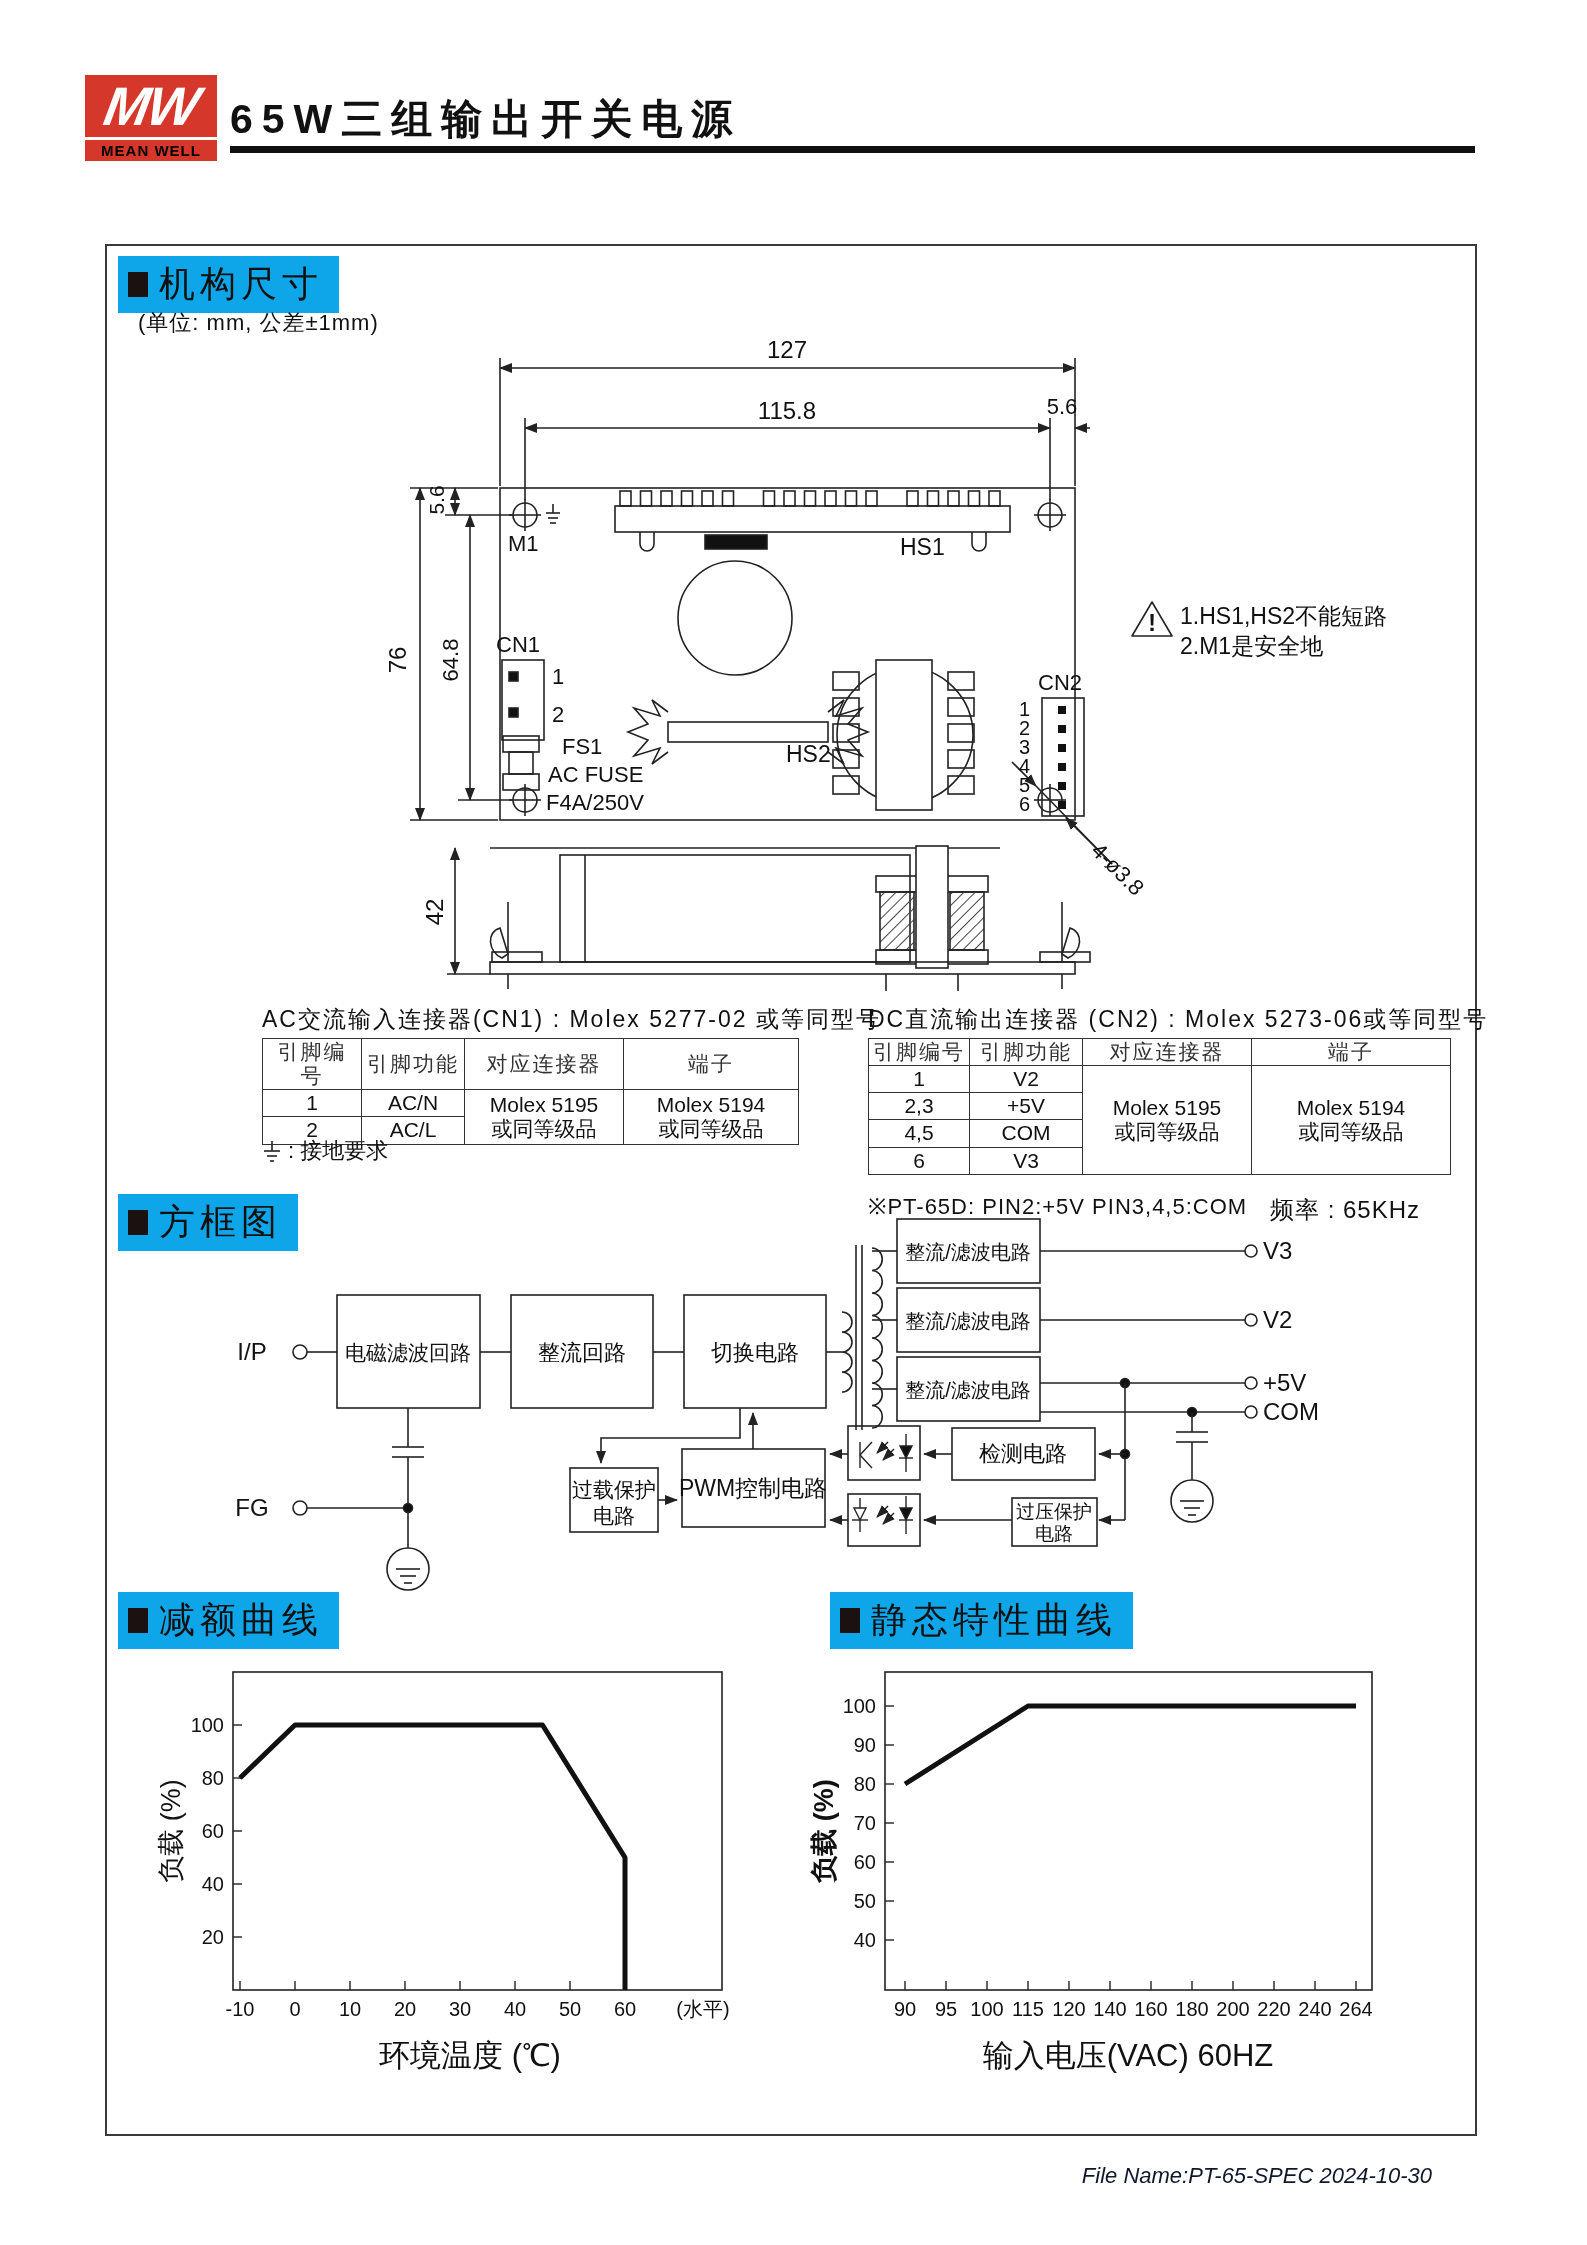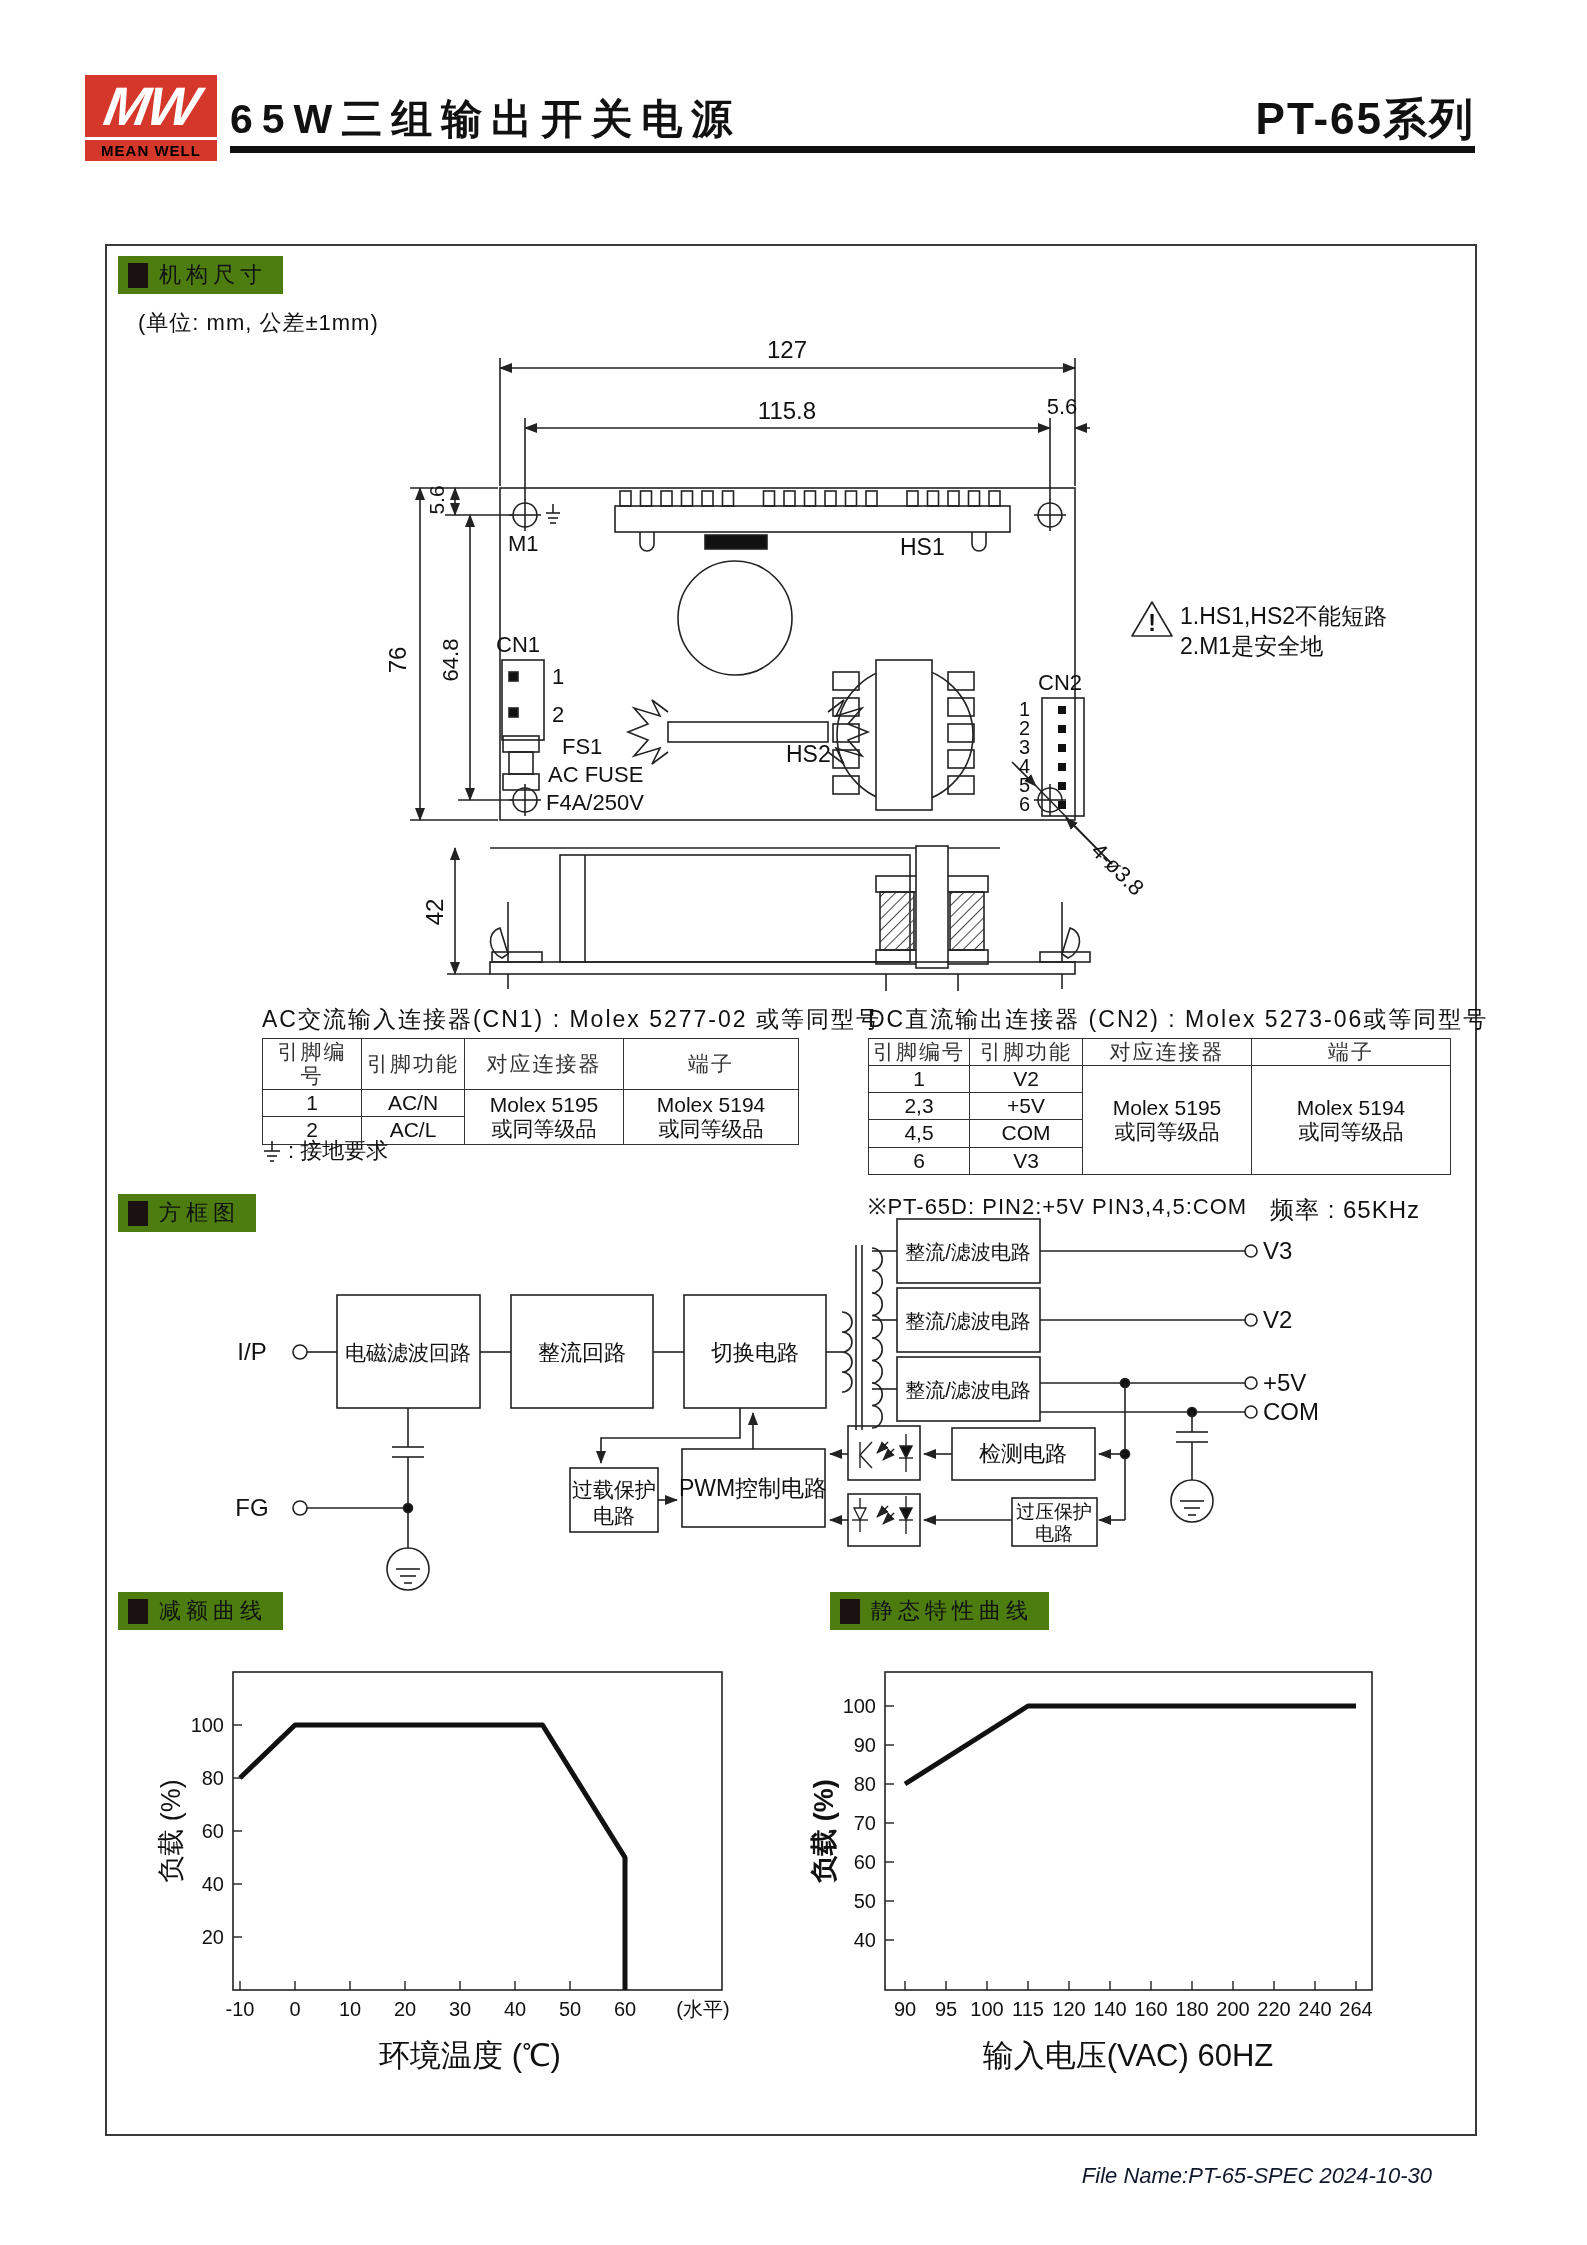--- a/index.html
+++ b/index.html
@@ -10,22 +10,22 @@
   .logo{left:85px;top:75px;width:132px;}
   .logo-mw{height:62px;background:#d6372b;display:flex;align-items:center;justify-content:center;}
   .logo-mw span{color:#fff;font-style:italic;font-weight:900;font-size:54px;transform:skewX(-10deg);letter-spacing:-2px;}
   .logo-bar{height:21px;background:#d6372b;margin-top:3px;display:flex;align-items:center;justify-content:center;}
   .logo-bar span{color:#000000;font-weight:700;font-size:15px;letter-spacing:1px;}
   .title{left:230px;top:92px;font-size:41px;font-weight:600;letter-spacing:9px;}
   .series{left:1115px;top:90px;width:360px;text-align:right;font-size:44px;font-weight:700;letter-spacing:2px;}
   .rule{left:230px;top:146px;width:1245px;height:7px;background:#101010;}
   .content{left:105px;top:244px;width:1368px;height:1888px;border:2px solid #3a3a3a;}
   
-  .seclabel{display:flex;align-items:center;gap:11px;background:#4d7c0f;padding:4px 16px 4px 10px;
-            font-size:22px;letter-spacing:5px;white-space:nowrap;}
+  .seclabel{display:flex;align-items:center;gap:11px;background:#0ea5e9;padding:4px 16px 4px 10px;
+            font-size:36px;letter-spacing:5px;white-space:nowrap;}
   .seclabel .sq{width:20px;height:25px;background:#1a1110;flex:0 0 auto;}
   .unitnote{left:138px;top:308px;font-size:22px;letter-spacing:1px;}
   
   .tbltitle{font-size:23px;letter-spacing:2px;white-space:nowrap;}
   table.tbl{position:absolute;border-collapse:collapse;text-align:center;font-size:21px;border-radius:15px;}
   table.tbl th{font-weight:400;color:#333;letter-spacing:2px;}
   table.tbl th,table.tbl td{border:1.7px solid #333;padding:1px 4px;line-height:1.15;}
   .gnote{display:flex;align-items:center;gap:6px;font-size:22px;}
   .dcnote{font-size:22px;letter-spacing:1px;}
   .freq{font-size:24px;letter-spacing:1px;}
@@ -433,21 +433,20 @@
 
   <div class="abs logo">
     <div class="logo-mw">
         <span>MW</span>
       </div>
     <div class="logo-bar">
         <span>MEAN WELL</span>
       </div>
   </div>
   <div class="abs title">65W三组输出开关电源</div>
-  <div class="abs series">PT-65系列</div>
   <div class="abs rule"></div>
   <div class="abs content"></div>
 
   <div class="abs seclabel" style="left:118px;top:256px">
     <span class="sq"></span>
     <span>机构尺寸</span>
   </div>
   <div class="abs unitnote">(单位: mm, 公差±1mm)</div>
 
   <div class="abs tbltitle" style="left:262px;top:1004px">AC交流输入连接器(CN1) : Molex 5277-02 或等同型号</div>

